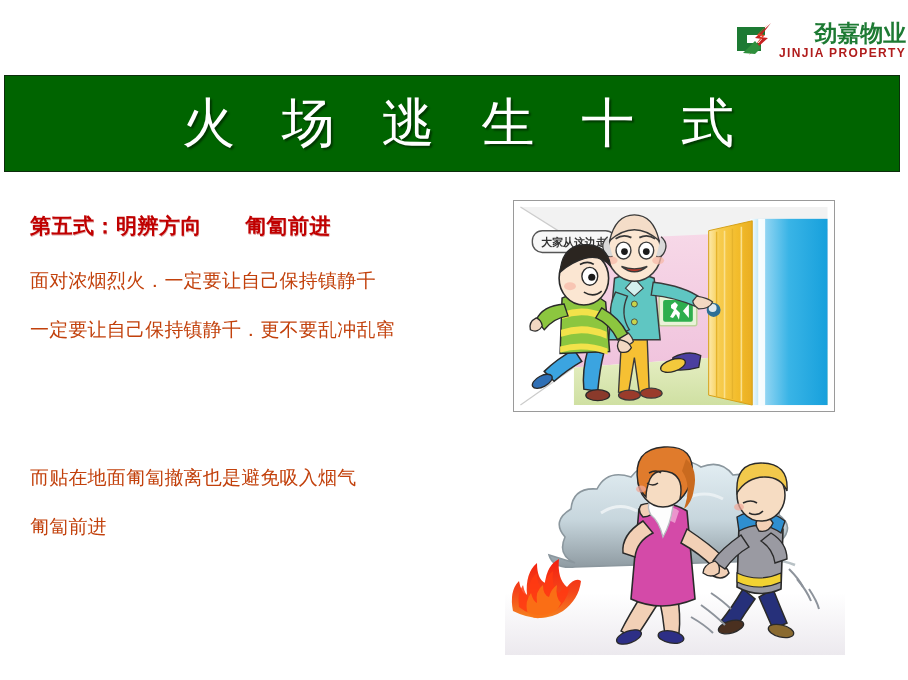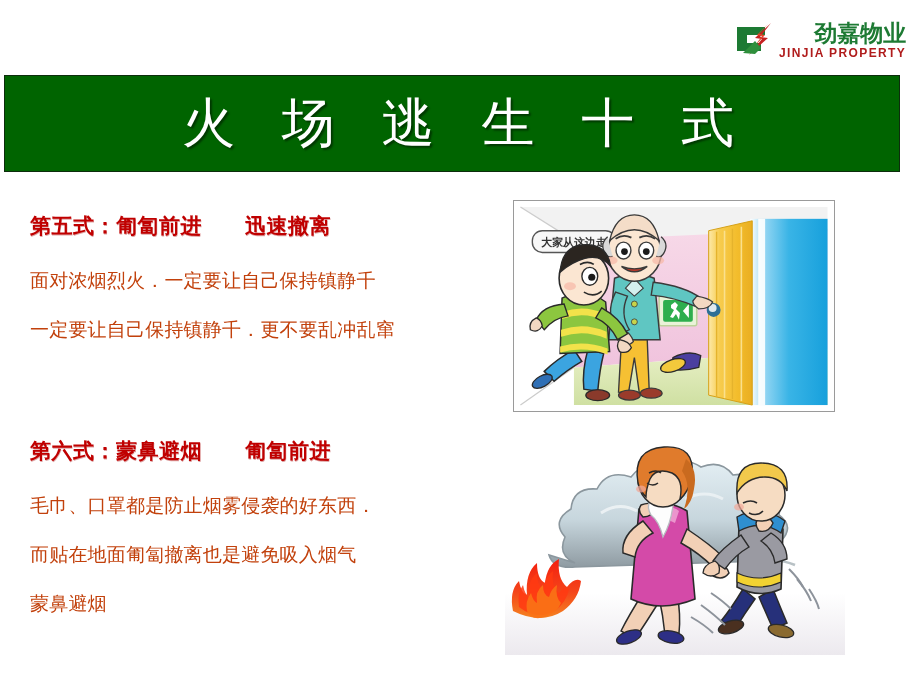--- a/index.html
+++ b/index.html
@@ -164,33 +164,31 @@
       <span class="logo-cn">劲嘉物业</span>
       <span class="logo-en">JINJIA PROPERTY</span>
     </div>
   </div>
 
   <div id="title-banner">
     <span id="title-text">火 场 逃 生 十 式</span>
   </div>
 
   <div class="section" id="section-5">
-    <div class="section-heading">第五式：匍匐前进　　迅速撤离</div>
+    <div class="section-heading">第五式：明辨方向　　匍匐前进</div>
     <div class="section-body">
       <span class="line">面对浓烟烈火．一定要让自己保持镇静千</span>
       <span class="line">一定要让自己保持镇静千．更不要乱冲乱窜</span>
     </div>
   </div>
 
   <div class="section" id="section-6">
-    <div class="section-heading">第六式：蒙鼻避烟　　匍匐前进</div>
     <div class="section-body">
-      <span class="line">毛巾、口罩都是防止烟雾侵袭的好东西．</span>
       <span class="line">而贴在地面匍匐撤离也是避免吸入烟气</span>
-      <span class="line">蒙鼻避烟</span>
+      <span class="line">匍匐前进</span>
     </div>
   </div>
 
   <div id="illus-1">
     <svg viewBox="0 0 322 212" xmlns="http://www.w3.org/2000/svg">
       <defs>
         <linearGradient id="wallPink" x1="0" y1="0" x2="0" y2="1">
           <stop offset="0" stop-color="#f7d9e8"></stop>
           <stop offset="1" stop-color="#f0c3dd"></stop>
         </linearGradient>

